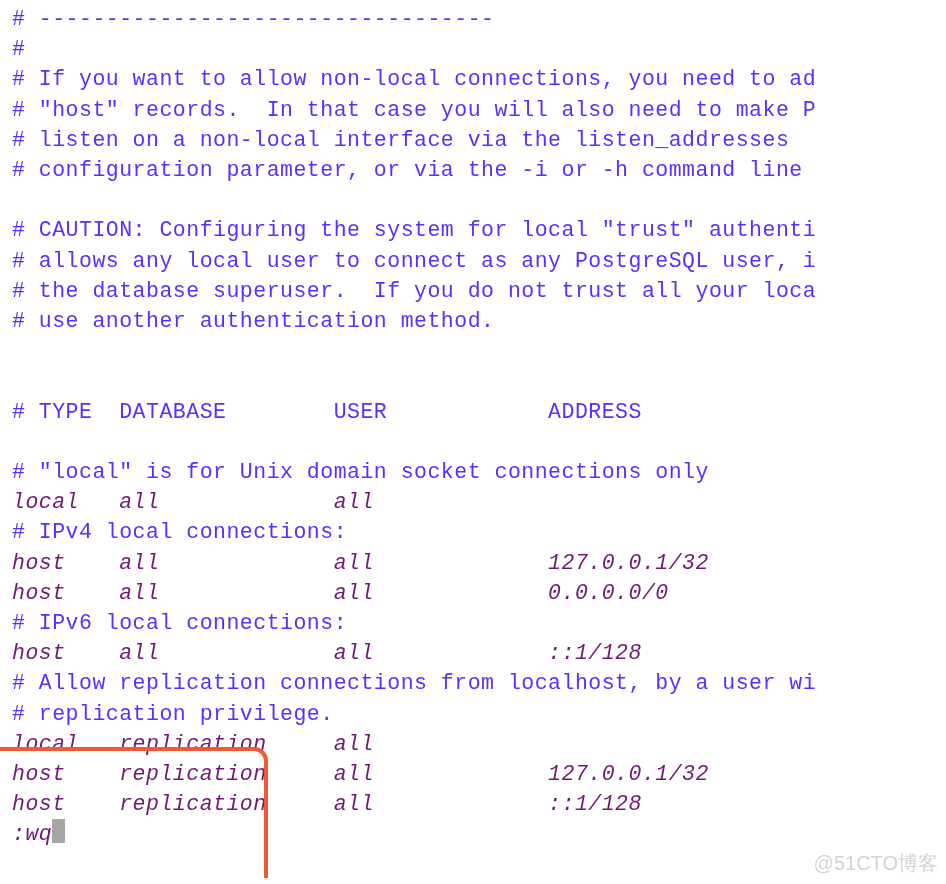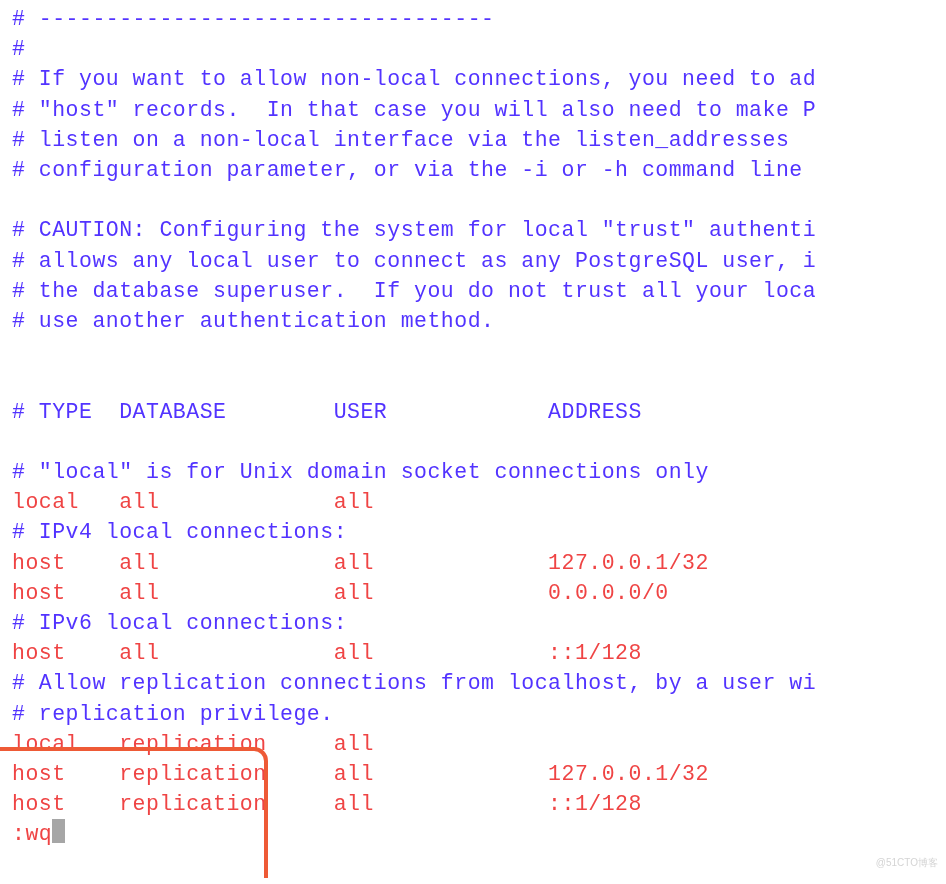--- a/index.html
+++ b/index.html
@@ -15,21 +15,21 @@
     letter-spacing: 0.5px;
     font-weight: 500;
     color: #000000;
     position: relative;
   }
   .editor {
     padding: 4px 0 0 12px;
     white-space: pre;
   }
   .comment { color: #5233ff; }   
-  .normal  { color: #ef4444; }   
+  .normal  { color: #701a75; font-style: italic; }   
   .cursor-block {
     display: inline-block;
     width: 13px;
     height: 24px;
     background: #a6a6a6;
     vertical-align: -3px;
   }
   
   .highlight-box {
     position: absolute;
@@ -42,21 +42,21 @@
     border-left: none;
     border-bottom: none;
     box-sizing: border-box;
     pointer-events: none;
   }
   .watermark {
     position: absolute;
     right: 8px;
     bottom: 6px;
     font-family: sans-serif;
-    font-size: 10px;
+    font-size: 20px;
     color: #d4d4d4;
     letter-spacing: 0;
   }
 </style>
 </head>
 <body>
 
 <div class="editor" id="editor"><div class="comment"># ----------------------------------</div><div class="comment">#</div><div class="comment"># If you want to allow non-local connections, you need to ad</div><div class="comment"># "host" records.  In that case you will also need to make P</div><div class="comment"># listen on a non-local interface via the listen_addresses</div><div class="comment"># configuration parameter, or via the -i or -h command line </div><div class="normal">&nbsp;</div><div class="comment"># CAUTION: Configuring the system for local "trust" authenti</div><div class="comment"># allows any local user to connect as any PostgreSQL user, i</div><div class="comment"># the database superuser.  If you do not trust all your loca</div><div class="comment"># use another authentication method.</div><div class="normal">&nbsp;</div><div class="normal">&nbsp;</div><div class="comment"># TYPE  DATABASE        USER            ADDRESS</div><div class="normal">&nbsp;</div><div class="comment"># "local" is for Unix domain socket connections only</div><div class="normal">local   all             all</div><div class="comment"># IPv4 local connections:</div><div class="normal">host    all             all             127.0.0.1/32</div><div class="normal">host    all             all             0.0.0.0/0</div><div class="comment"># IPv6 local connections:</div><div class="normal">host    all             all             ::1/128</div><div class="comment"># Allow replication connections from localhost, by a user wi</div><div class="comment"># replication privilege.</div><div class="normal">local   replication     all</div><div class="normal">host    replication     all             127.0.0.1/32</div><div class="normal">host    replication     all             ::1/128</div><div class="normal"><span>:wq</span><span class="cursor-block"></span></div></div>
 
 <div class="highlight-box"></div>

